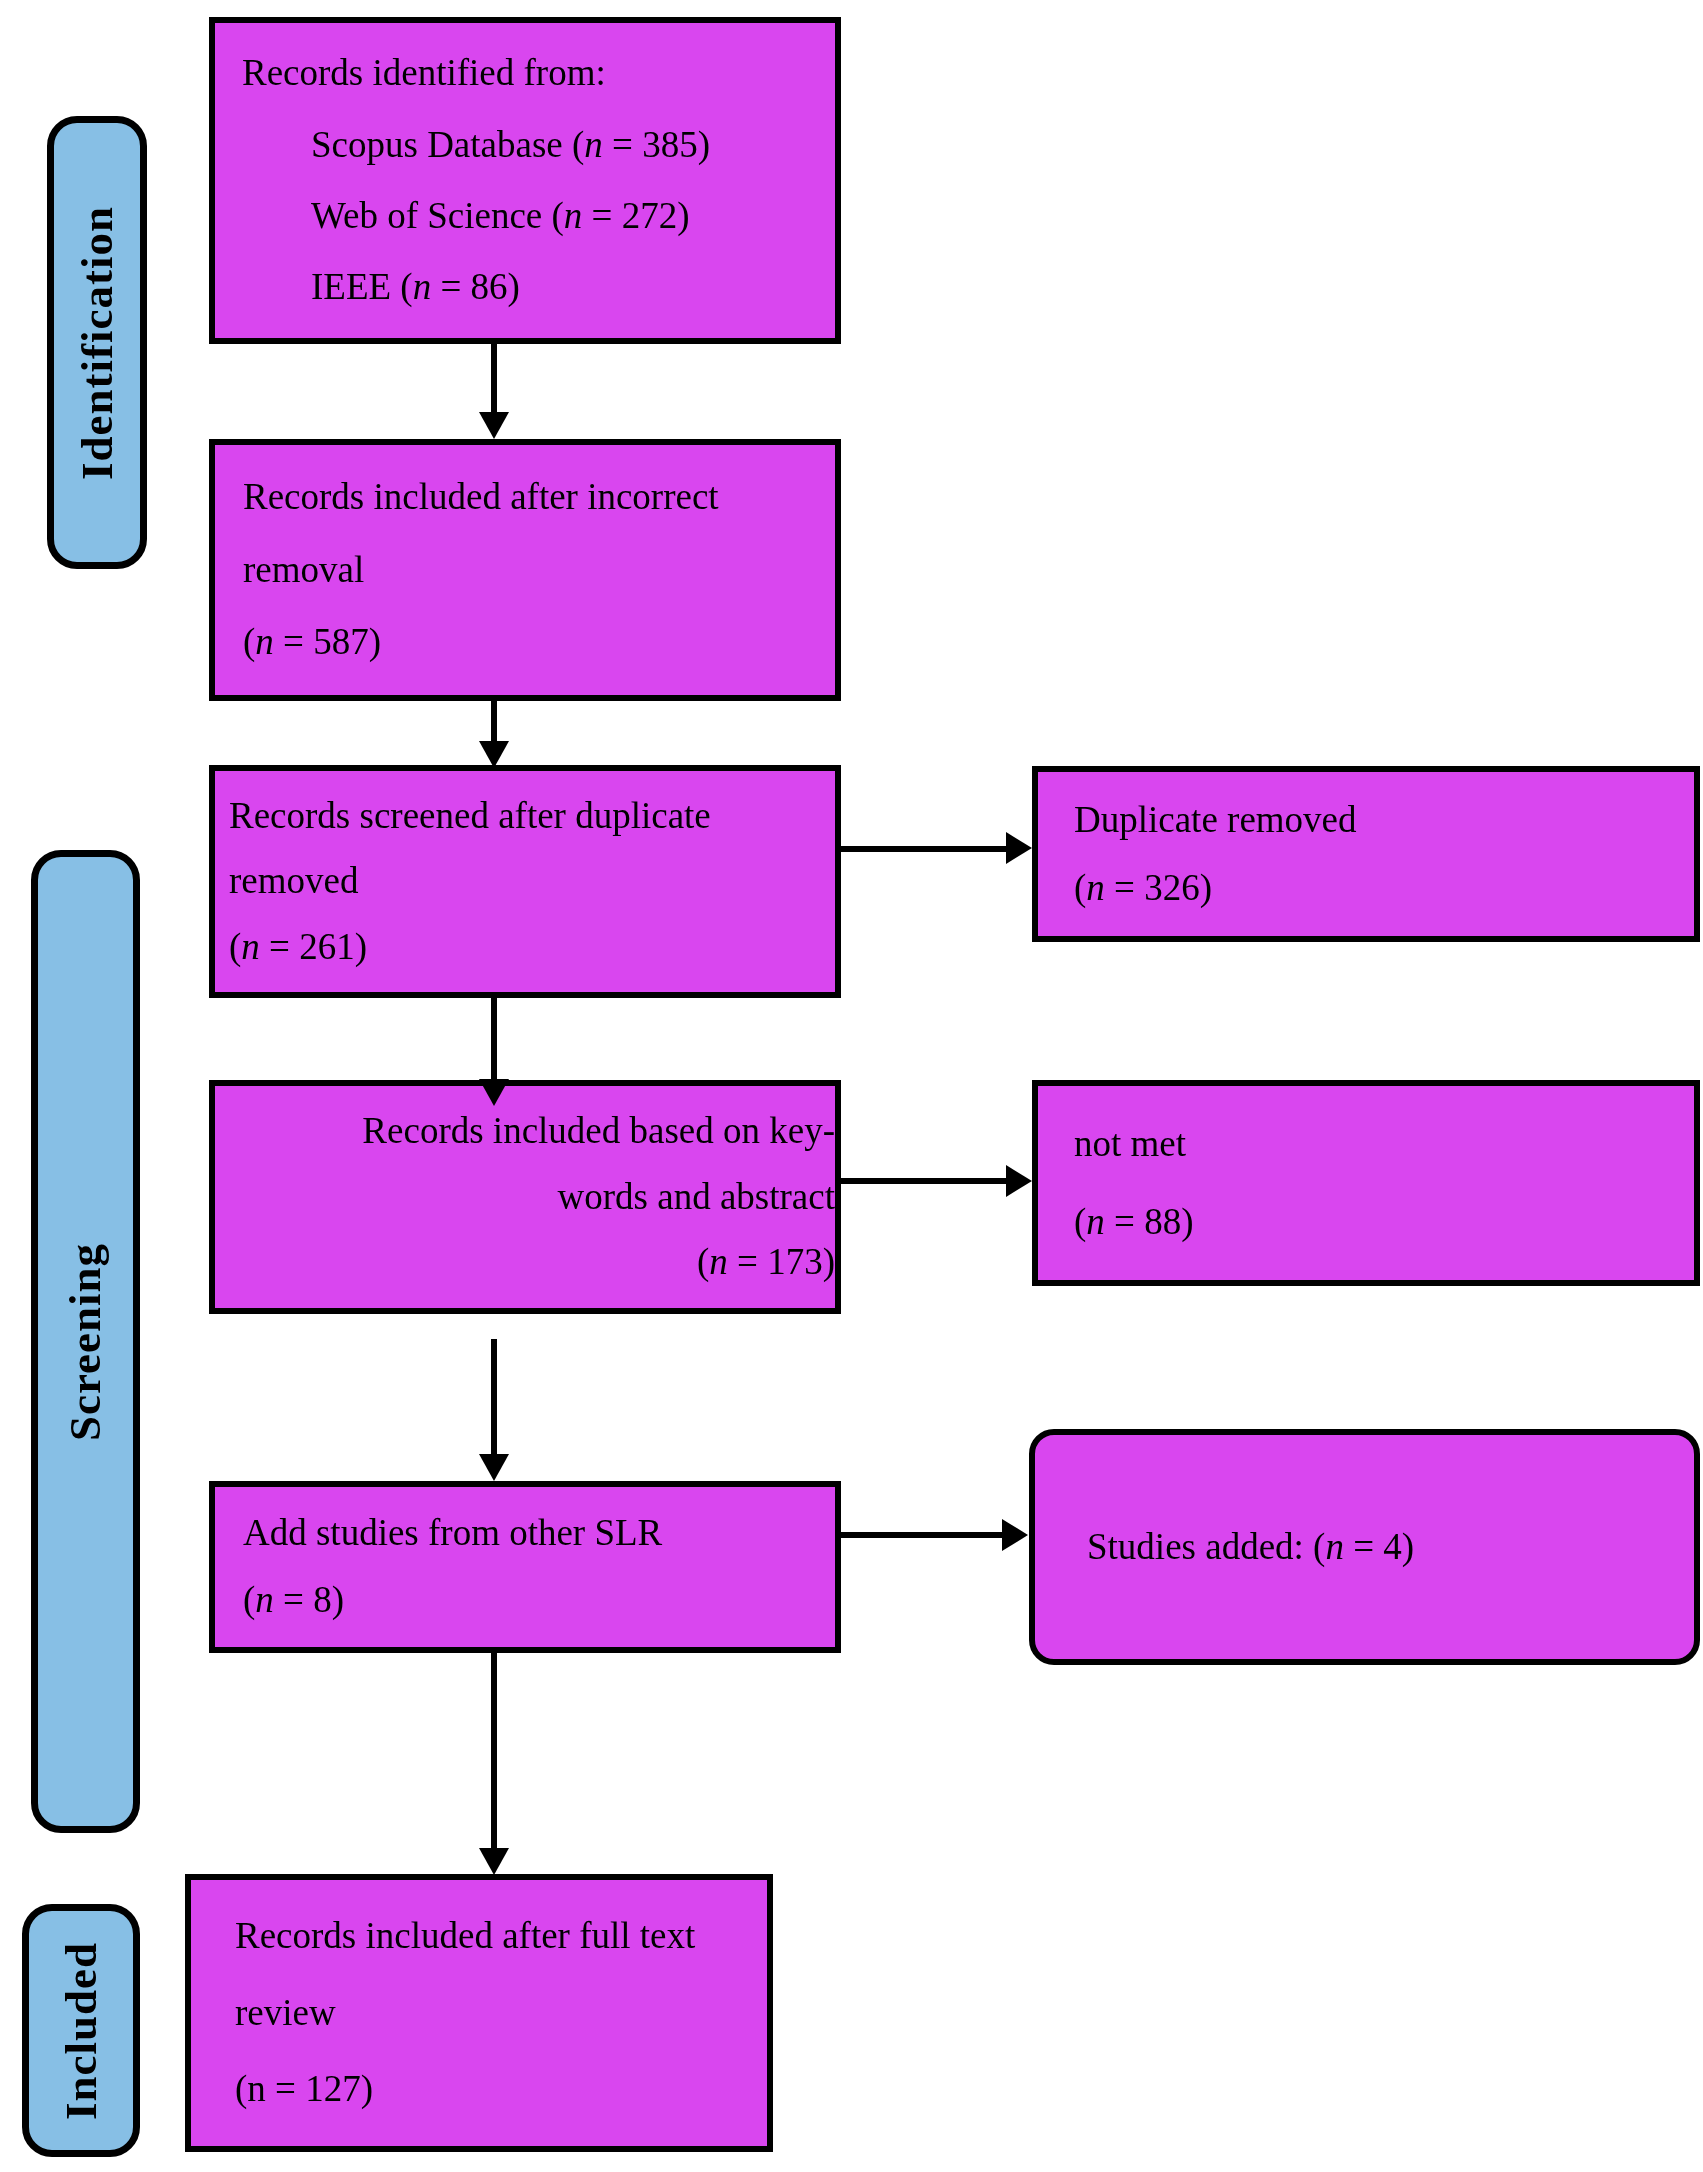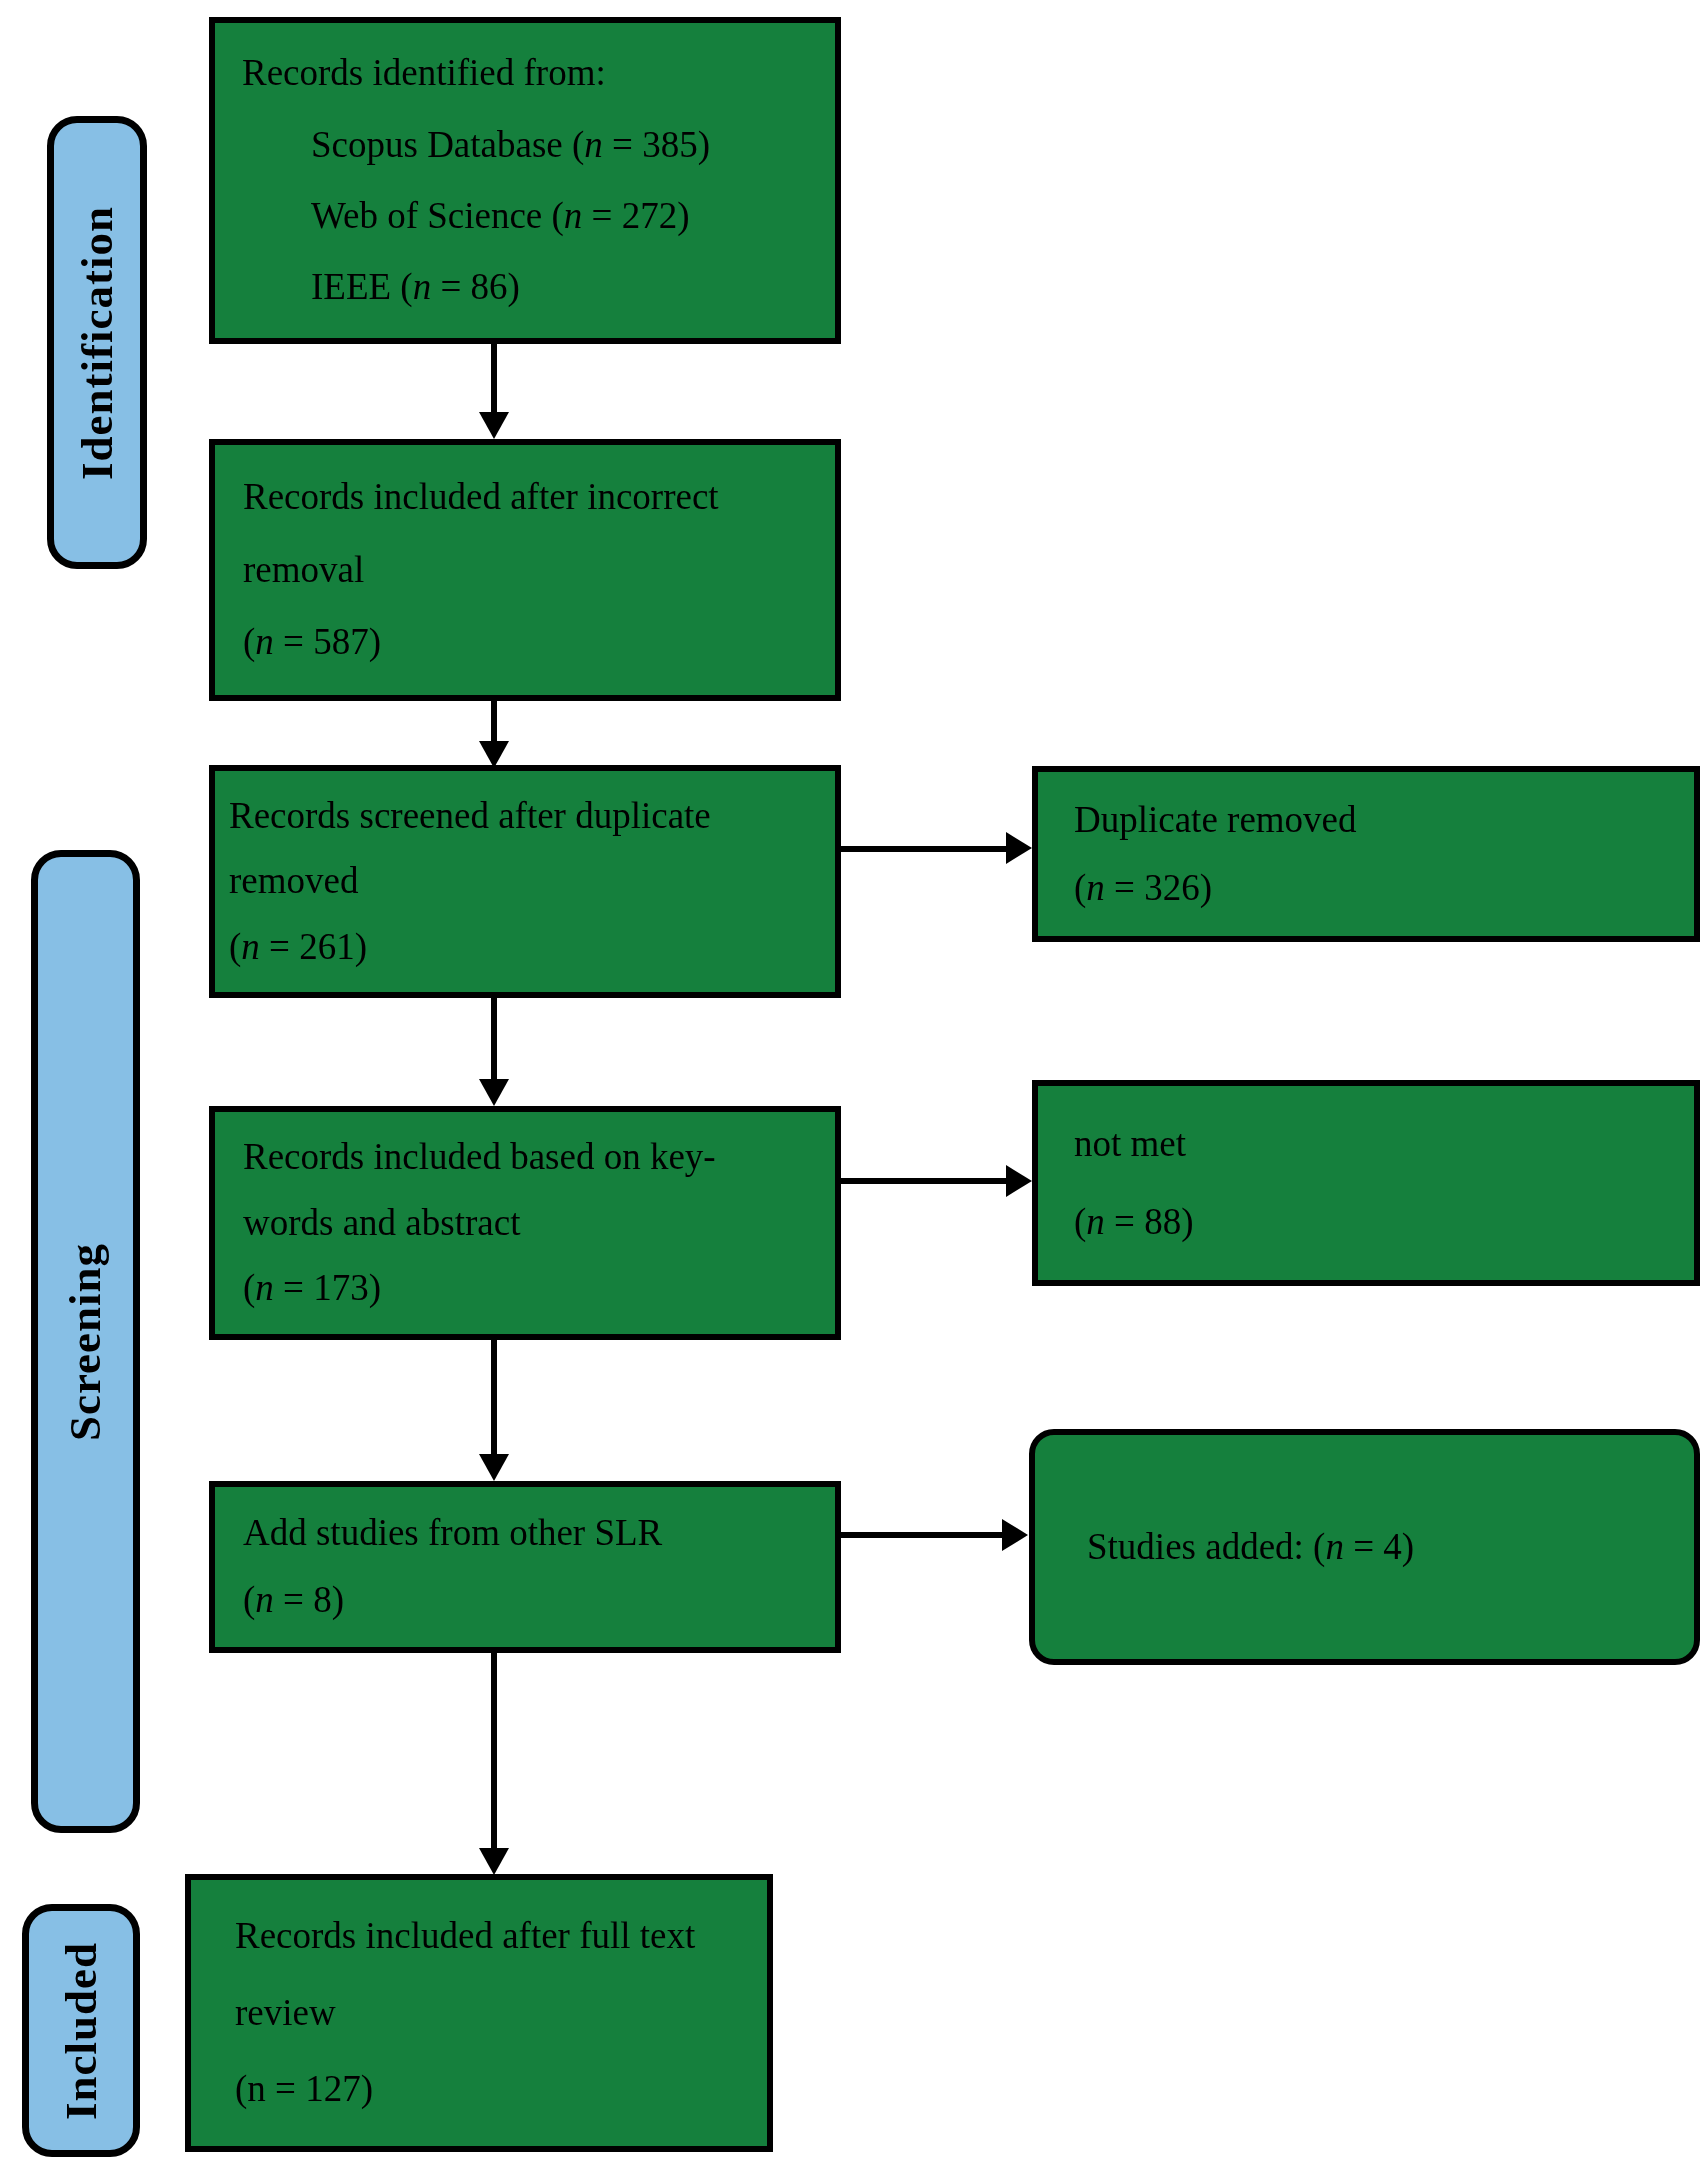--- a/index.html
+++ b/index.html
@@ -34,37 +34,37 @@
     font-size: 45px;
     letter-spacing: 1px;
   }
   #stage-identification { left: 47px;  top: 116px;  width: 100px; height: 453px; }
   #stage-screening      { left: 31px;  top: 850px; width: 109px; height: 983px; }
   #stage-included       { left: 21.6px;  top: 1904px; width: 118px; height: 253px; }
 
   
   .box {
     position: absolute;
-    background: #15803d;
+    background: #d946ef;
     border: 6.7px solid var(--line, #000);
     box-sizing: border-box;
     display: flex;
     flex-direction: column;
     justify-content: space-evenly;
     font-size: 37px;
     line-height: 1.1;
   }
   .box .line { white-space: nowrap; }
   .nvar { font-style: italic; }
   .indent { padding-left: 69px; }
 
   #box-identified   { left: 209px; top: 17px;   width: 632px; height: 327px; padding-left: 27px; }
   #box-incorrect    { left: 209px; top: 439px;  width: 632px; height: 262px; padding-left: 28px; }
   #box-screened     { left: 209px; top: 765px; width: 632px; height: 233px; padding-left: 14px; }
-  #box-keywords     { left: 209px; top: 1106px; width: 632px; height: 234px; padding-left: 28px; }
+  #box-keywords     { left: 209px; top: 1080px; width: 632px; height: 234px; padding-left: 28px; text-align: right; }
   #box-addslr       { left: 209px; top: 1481px; width: 632px; height: 172px; padding-left: 28px; }
   #box-fulltext     { left: 185px; top: 1874px; width: 588px; height: 278px; padding-left: 44px; }
 
   #box-duplicate    { left: 1032px; top: 766px; width: 668px; height: 176px; padding-left: 36px; font-family: Liberation Serif, serif; }
   #box-criteria     { left: 1032px; top: 1080px; width: 668px; height: 206px; padding-left: 36px; }
   #box-added        { left: 1029px; top: 1429px; width: 671px; height: 236px; padding-left: 52px; border-radius: 25px; }
 
   
   .vstem {
     position: absolute;

